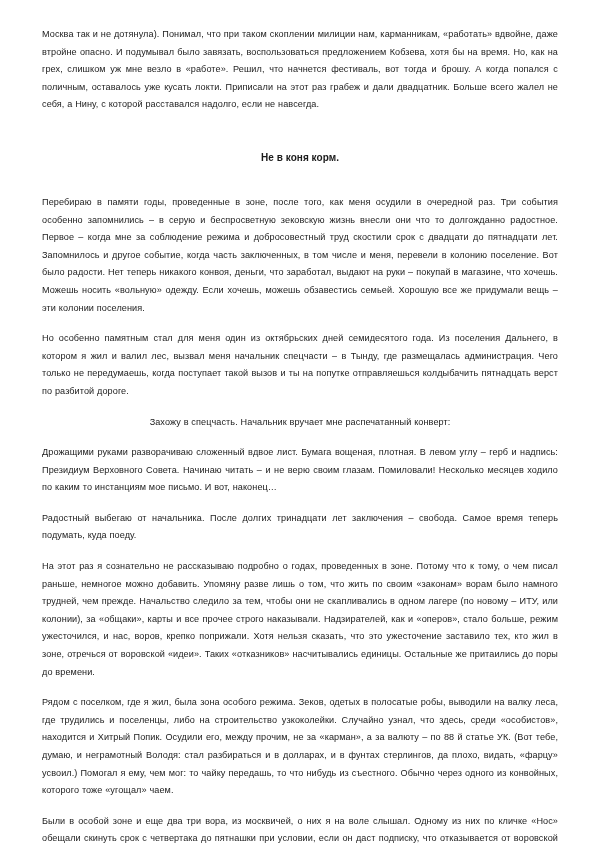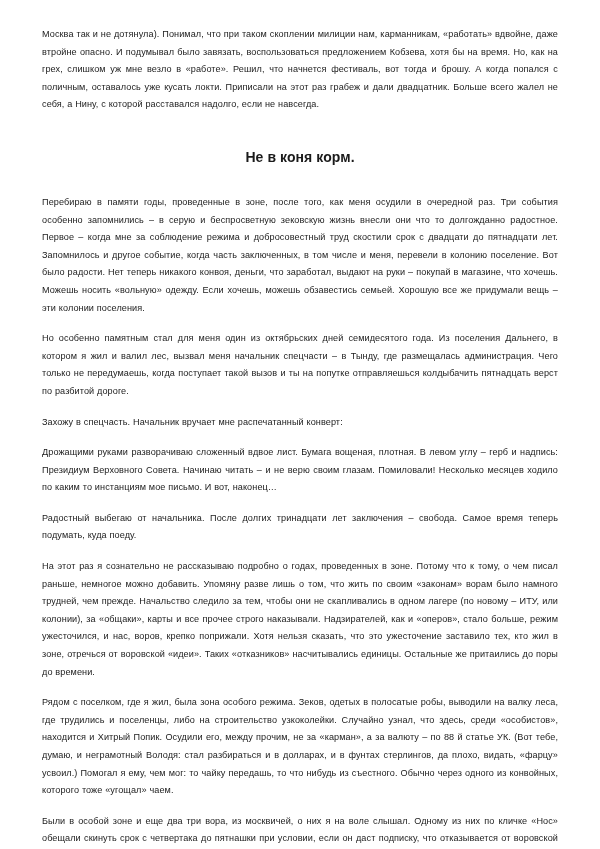--- a/index.html
+++ b/index.html
@@ -34,29 +34,29 @@
     letter-spacing: 0.01em;
     word-spacing: 0.02em;
     hyphens: none;
   }
   p.para:last-child {
     margin-bottom: 0;
   }
   h2.section-heading {
     margin: 0;
     padding: 23px 0 29px 0;
-    font-size: 14px;
+    font-size: 10px;
     line-height: 15px;
     font-weight: bold;
     text-align: center;
     letter-spacing: 0.005em;
   }
   p.tight {
     margin-bottom: 13px;
-    text-align: left;
+    text-align: center;
   }
 </style>
 </head>
 <body>
 
 <div class="page">
   <div class="doc-body">
 
     <p class="para">Москва так и не дотянула). Понимал, что при таком скоплении милиции нам, карманникам, «работать» вдвойне, даже втройне опасно. И подумывал было завязать, воспользоваться предложением Кобзева, хотя бы на время. Но, как на грех, слишком уж мне везло в «работе». Решил, что начнется фестиваль, вот тогда и брошу. А когда попался с поличным, оставалось уже кусать локти. Приписали на этот раз грабеж и дали двадцатник. Больше всего жалел не себя, а Нину, с которой расставался надолго, если не навсегда.</p>
 

